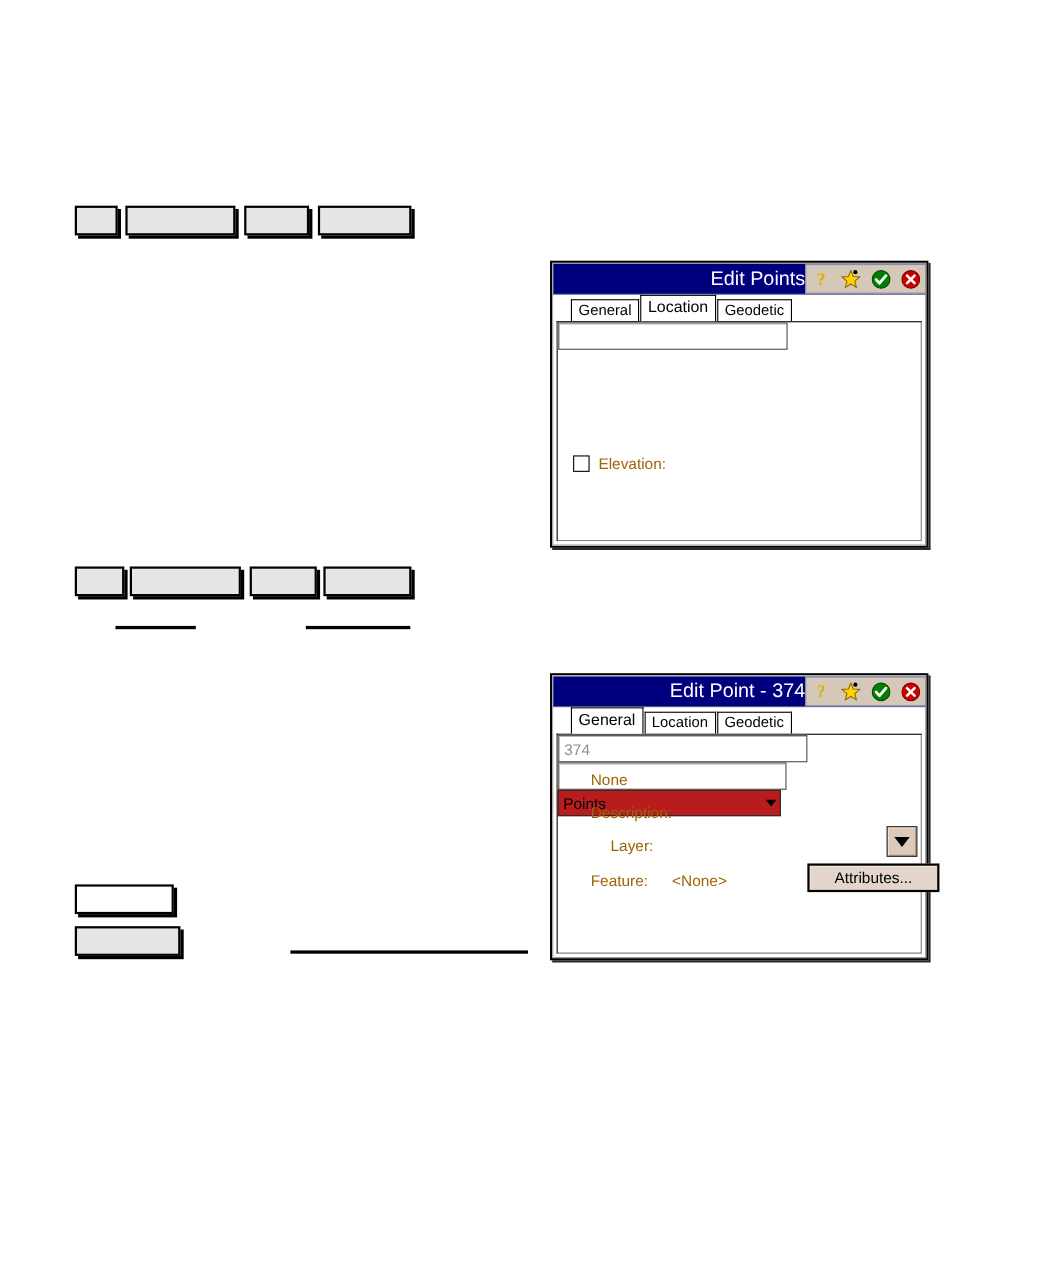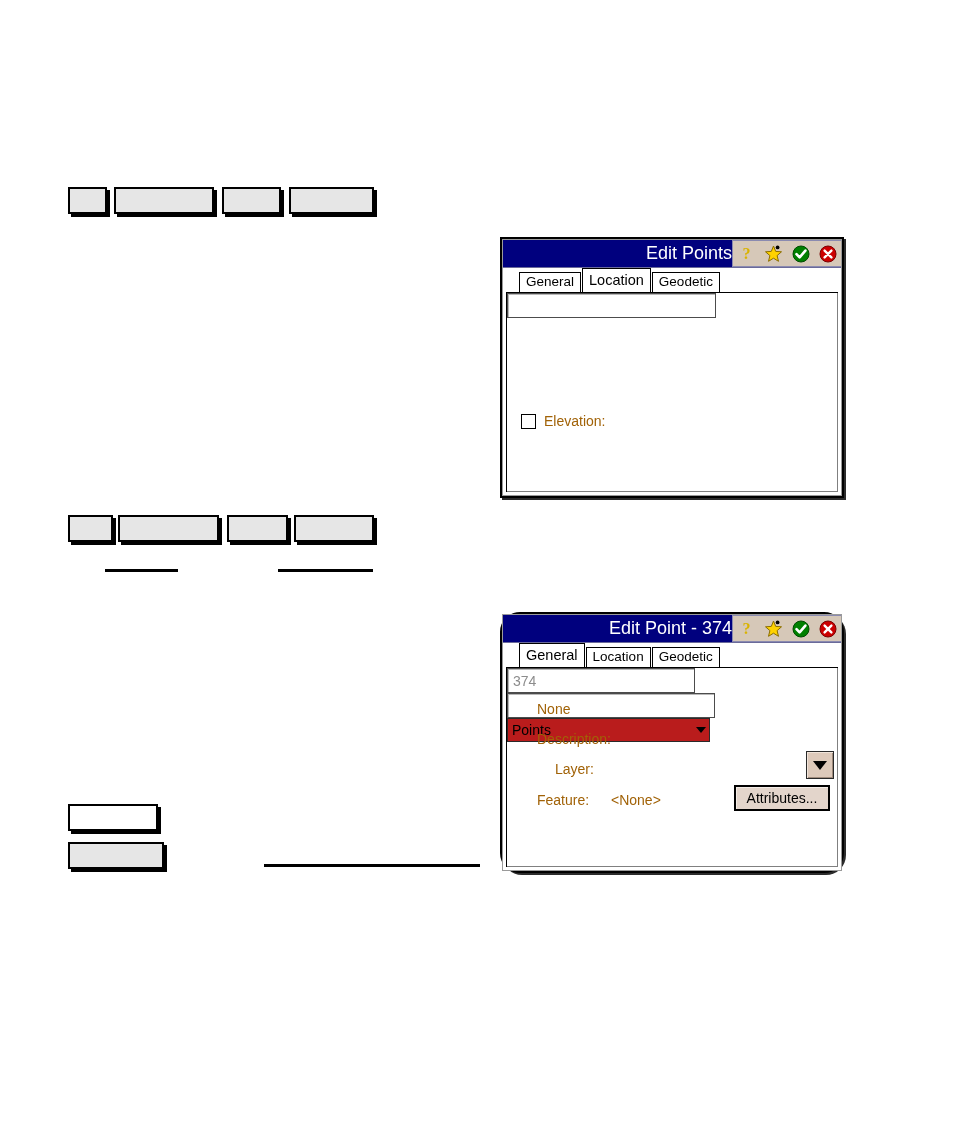--- a/index.html
+++ b/index.html
@@ -273,21 +273,21 @@
       <div class="row" style="left:14px; top:120px; align-items:center;">
         <div class="checkbox"></div>
         <div class="lbl" style="margin-left:8px;">Elevation:</div>
       </div>
       <div class="textbox" style="left:116px; top:118px; width:209px; height:25px;" title=""></div>
     </div>
 
   </div>
 </div>
 
-<div class="dialog" style="left:500px; top:612px; width:344px; height:261px;border-radius:20px;">
+<div class="dialog" style="left:500px; top:612px; width:344px; height:261px;">
   <div class="dlg-inner">
 
     <div class="titlebar">
       <div class="title">Edit Point - 374</div>
       <div class="tb-icons">
         <div class="tb-icon">
           <svg width="17" height="17" viewBox="0 0 17 17">
             <text x="8.5" y="14" text-anchor="middle" font-family="Liberation Serif, serif" font-size="16" font-weight="bold" fill="#d9b300">?</text>
           </svg>
         </div>
@@ -314,35 +314,35 @@
 
     <div class="tabstrip">
       <div class="tab active">General</div>
       <div class="tab">Location</div>
       <div class="tab">Geodetic</div>
     </div>
 
     <div class="pane">
 
       <div class="lbl" style="position:absolute; left:30px; top:33px;">None</div>
-      <div class="textbox readonly" style="left:118px; top:28px; width:188px; height:25px;">374</div>
+      <div class="textbox readonly" style="left:118px; top:28px; width:227px; height:25px;">374</div>
 
       <div class="lbl" style="position:absolute; left:30px; top:63px;">Description:</div>
       <div class="textbox" style="left:118px; top:58px; width:208px; height:25px;" title=""></div>
 
       <div class="lbl" style="position:absolute; left:48px; top:93px;text-align:center;">Layer:</div>
       <div class="combo" style="left:90px; top:85px; width:203px; height:24px;">
         <span>Points</span>
         <span class="cb-arrow">
           <span class="tri-down"></span>
         </span>
       </div>
       <div class="dropbtn" style="position:absolute; left:299px; top:83px; width:28px; height:28px;">
         <span class="tri-down big"></span>
       </div>
 
       <div class="lbl" style="position:absolute; left:30px; top:124px;">Feature:</div>
       <div class="lbl" style="position:absolute; left:104px; top:124px;">&lt;None&gt;</div>
-      <div class="pushbtn" style="position:absolute; left:227px; top:117px; width:96px; height:26px;">Attributes...</div>
+      <div class="pushbtn" style="position:absolute; left:227px; top:117px; width:120px; height:26px;">Attributes...</div>
 
     </div>
   </div>
 </div>
 
 </body></html>

